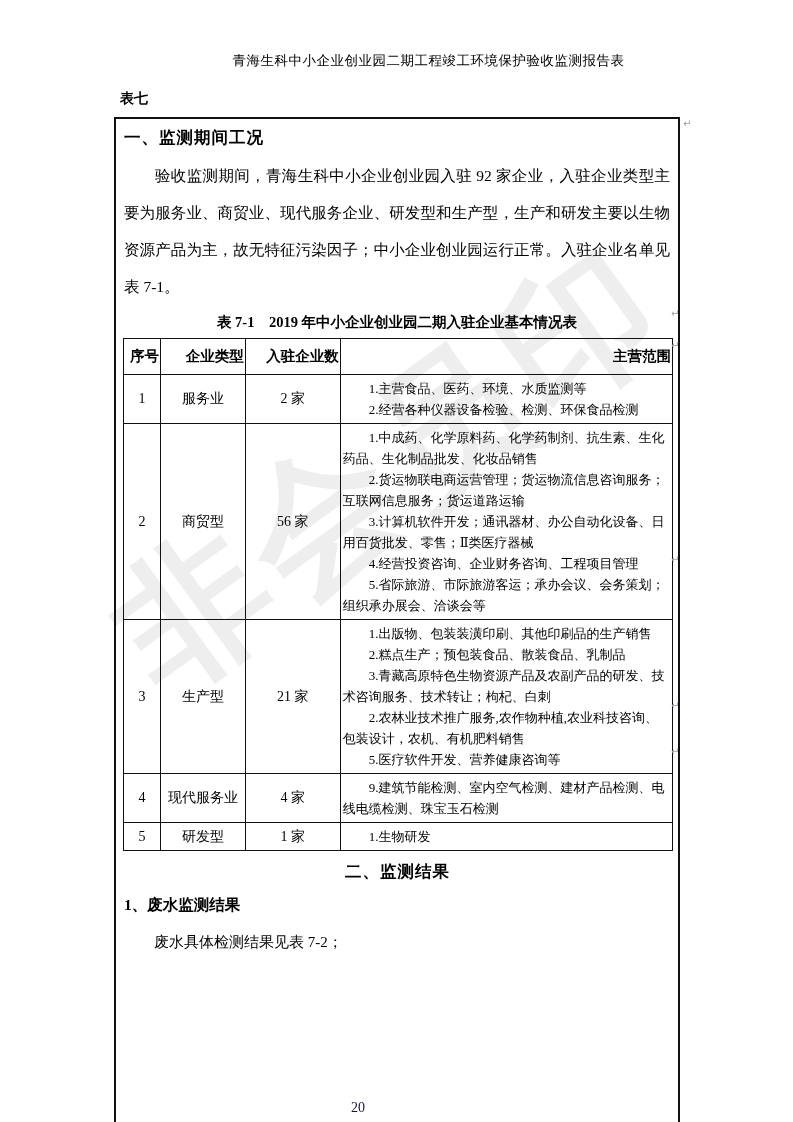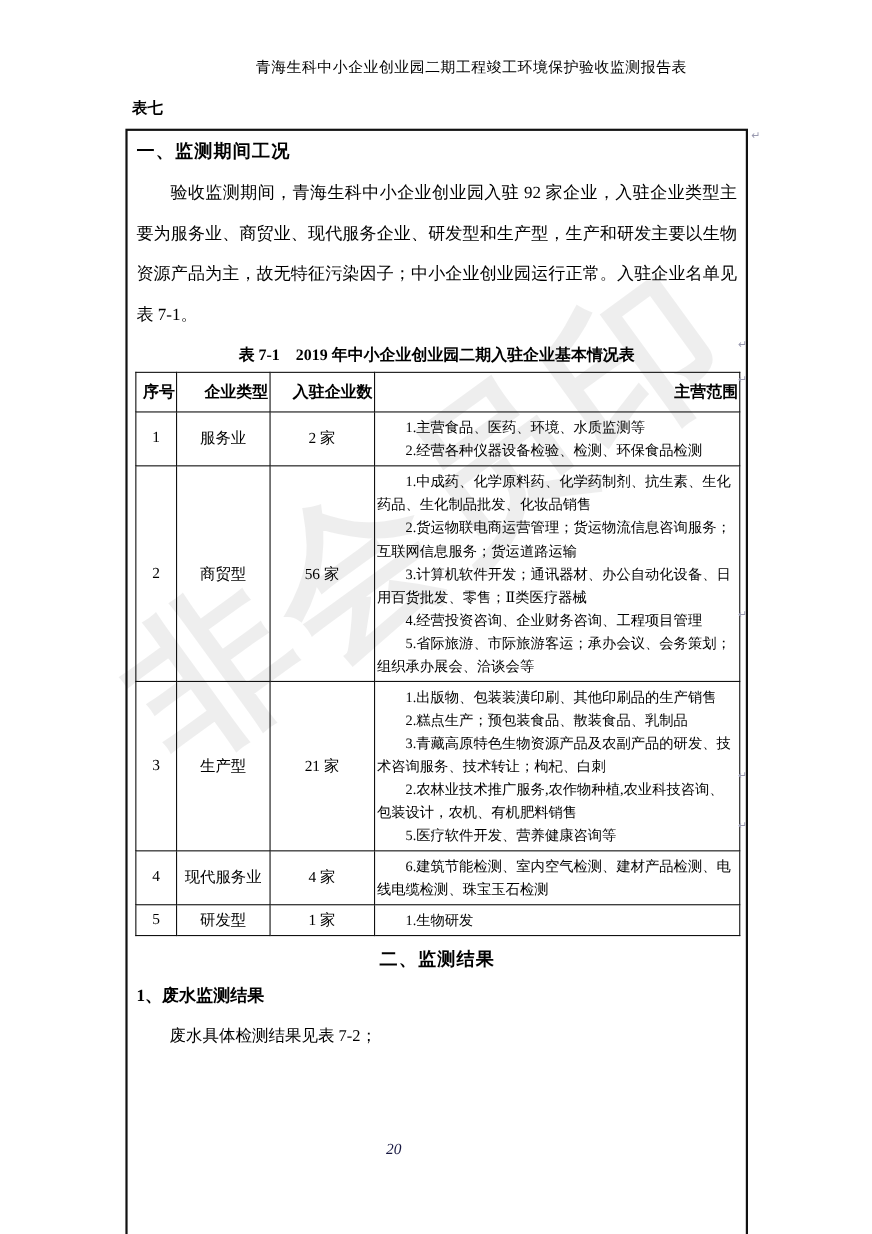--- a/index.html
+++ b/index.html
@@ -57,22 +57,22 @@
   .sec2-heading {
     font-size:16.5px; font-weight:bold; margin:10px 0 6px 1px; letter-spacing:1px;text-align:center;
   }
   .sub-heading {
     font-size:15.5px; font-weight:bold; margin:12px 0 8px 1px;
   }
   .final-par {
     font-size:15px; text-indent:2em; margin:14px 1px 0 1px; line-height:24px;
   }
   .page-number {
-    position:absolute; top:1038px; left:0; width:716px;
-    text-align:center; font-size:14px; color:#16163f;font-style:italic;
+    position:absolute; top:1100px; left:0; width:716px;
+    text-align:center; font-size:14px; color:#16163f;
   }
   .pmark {
     position:absolute; font-size:10px; color:#9a9ab0; z-index:3;
     font-family:"DejaVu Sans",sans-serif;
   }
 </style>
 </head>
 <body>
 
 <div class="page">
@@ -138,21 +138,21 @@
               <p>3.青藏高原特色生物资源产品及农副产品的研发、技术咨询服务、技术转让；枸杞、白刺</p>
               <p>2.农林业技术推广服务,农作物种植,农业科技咨询、包装设计，农机、有机肥料销售</p>
               <p>5.医疗软件开发、营养健康咨询等</p>
             </td>
           </tr>
           <tr>
             <td class="cc">4</td>
             <td class="cc">现代服务业</td>
             <td class="cc">4 家</td>
             <td class="scope">
-              <p>6.建筑节能检测、室内空气检测、建材产品检测、电线电缆检测、珠宝玉石检测</p>
+              <p>9.建筑节能检测、室内空气检测、建材产品检测、电线电缆检测、珠宝玉石检测</p>
             </td>
           </tr>
           <tr>
             <td class="cc">5</td>
             <td class="cc">研发型</td>
             <td class="cc">1 家</td>
             <td class="scope">
               <p>1.生物研发</p>
             </td>
           </tr>

